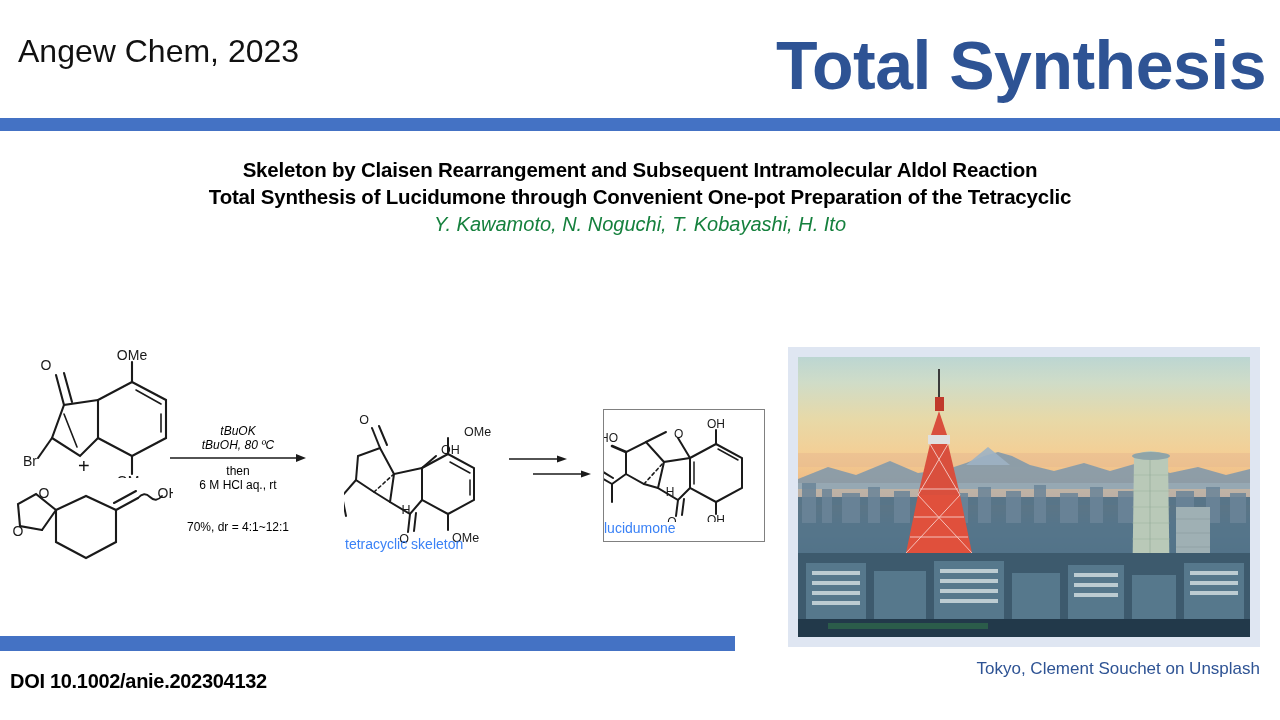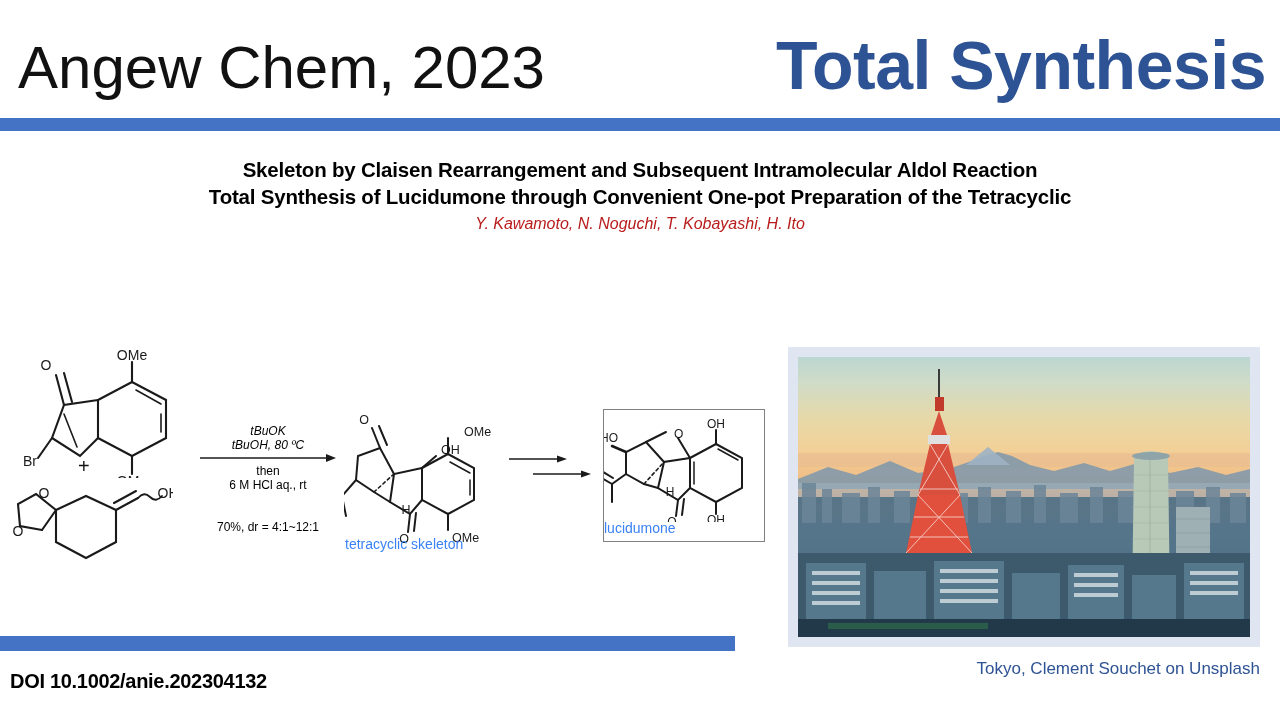--- a/index.html
+++ b/index.html
@@ -7,38 +7,38 @@
     width:1280px;height:720px;
     background:#ffffff;
     font-family:"Liberation Sans",sans-serif;
     overflow:hidden;
     position:relative;
   }
   
   #header{position:absolute;left:0;top:0;width:1280px;height:118px;}
   #journal-title{
     position:absolute;left:18px;top:33px;
-    font-size:60px;font-weight:400;color:#111;
+    font-size:32px;font-weight:400;color:#111;
     font-family:"Liberation Sans",sans-serif;
     letter-spacing:0px;
   }
   #slide-heading{
     position:absolute;right:14px;top:26px;
     font-size:68px;font-weight:bold;color:#2E5394;
     letter-spacing:-0.5px;
   }
   #top-rule{position:absolute;left:0;top:118px;width:1280px;height:13px;background:#4472C4;}
   
   #paper-block{position:absolute;left:0;top:156px;width:1280px;text-align:center;}
   .paper-line{
     font-size:20.5px;font-weight:bold;color:#000;line-height:27px;
     letter-spacing:-0.2px;
   }
   .authors,.affil{
-    font-size:16px;font-style:italic;font-weight:400;color:#b91c1c;line-height:28px;
+    font-size:20px;font-style:italic;font-weight:400;color:#15803d;line-height:28px;
   }
   
   #scheme{position:absolute;left:0;top:330px;width:790px;height:250px;}
   .mol-label{
     font-family:"Liberation Sans",sans-serif;
     font-size:14px;color:#3b82f6;text-align:left;
   }
   .cond{
     font-family:"Liberation Sans",sans-serif;
     font-size:12px;color:#000;text-align:center;line-height:14px;
@@ -127,21 +127,21 @@
 
       <path d="M130 20 q6 -7 12 -1 q6 6 12 -1" stroke-width="1.9"></path>
     </g>
     <g font-family="Liberation Sans, sans-serif" font-size="14" fill="#1a1a1a">
       <text x="36" y="20" text-anchor="middle">O</text>
       <text x="10" y="58" text-anchor="middle">O</text>
       <text x="160" y="20" text-anchor="middle">OH</text>
     </g>
   </svg>
 
-  <div style="position:absolute;left:198px;top:94px;width:140px;">
+  <div style="position:absolute;left:168px;top:94px;width:140px;">
     <div class="cond"><i>tBuOK</i></div>
     <div class="cond"><i>tBuOH, 80 ºC</i></div>
     <svg width="140" height="12" style="display:block;">
       <line x1="2" y1="6" x2="130" y2="6" stroke="#1a1a1a" stroke-width="1.6"></line>
       <polygon points="138,6 128,2 128,10" fill="#1a1a1a"></polygon>
     </svg>
     <div class="cond">then</div>
     <div class="cond">6 M HCl aq., rt</div>
     <div class="cond" style="margin-top:28px;">70%, dr = 4:1~12:1</div>
   </div>

